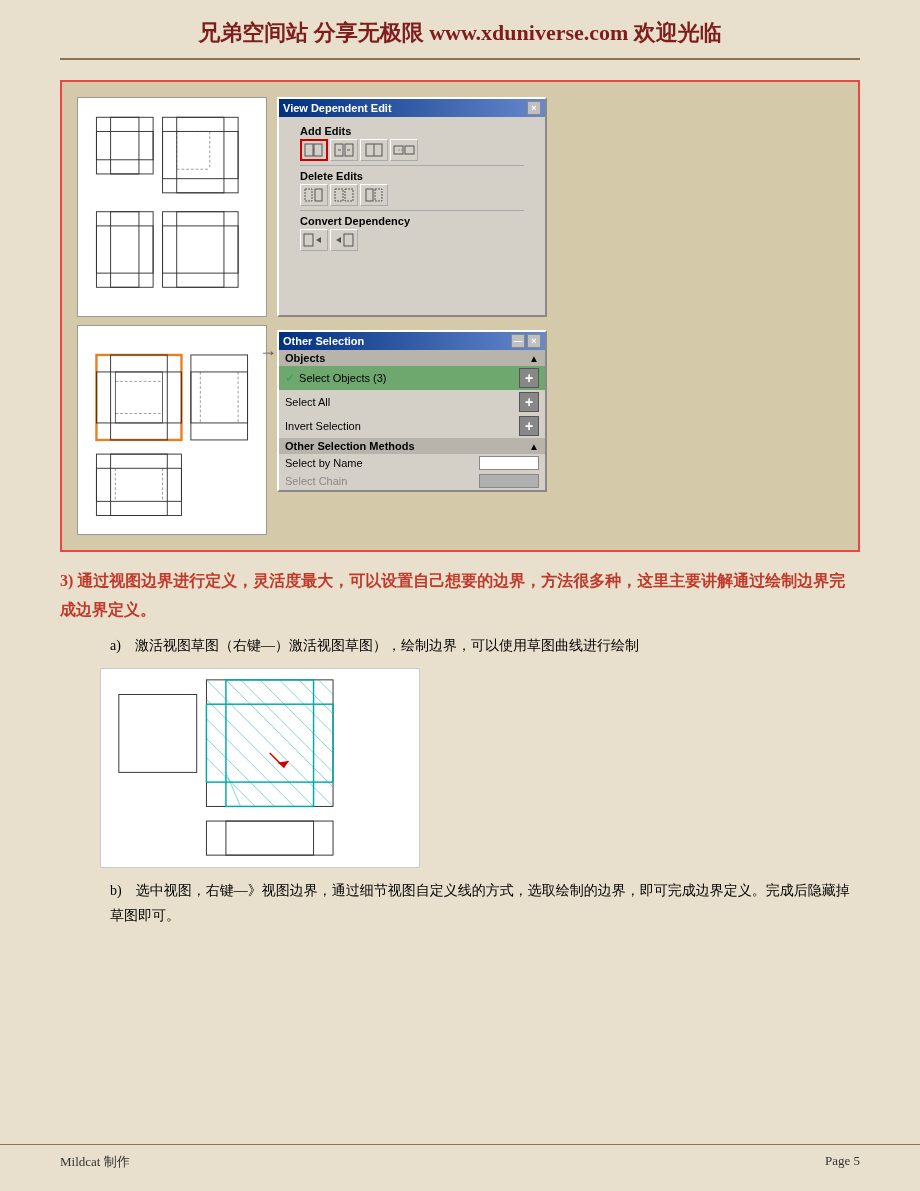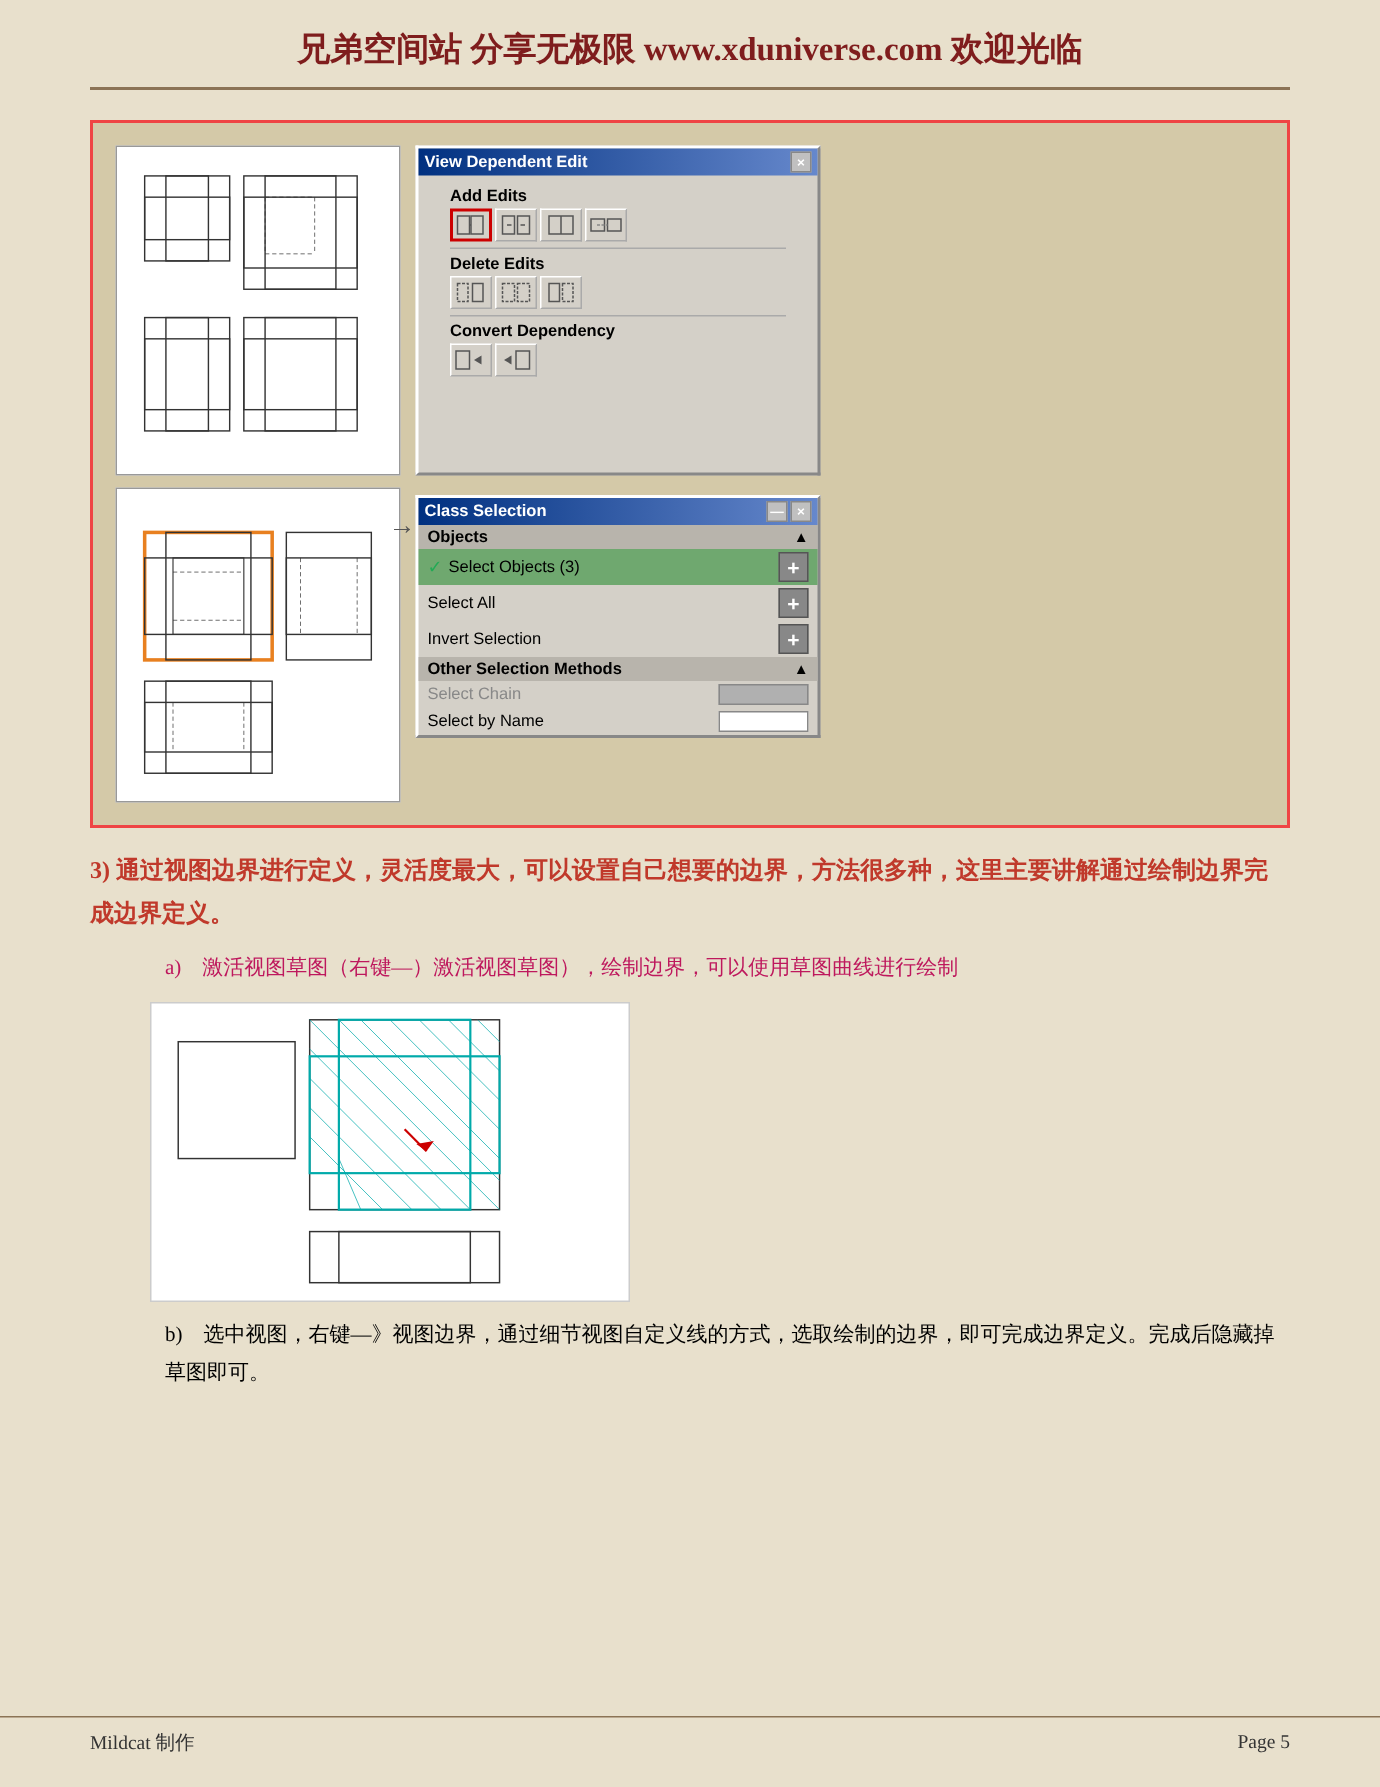--- a/index.html
+++ b/index.html
@@ -286,21 +286,21 @@
       font-size: 16px;
       font-weight: bold;
       color: #c0392b;
       margin-bottom: 8px;
     }
 
     .sub-item {
       margin-left: 50px;
       margin-top: 8px;
       font-size: 14px;
-      color: #be185d;
+      color: #000000;
       font-weight: normal;
       line-height: 1.8;
     }
 
     
     .drawing-area {
       background: #fff;
       border: 1px solid #ccc;
       margin: 10px 0 10px 40px;
       width: 320px;
@@ -486,21 +486,21 @@
           <line x1="80" y1="140" x2="80" y2="175" stroke="#333" stroke-width="0.5" stroke-dasharray="3,2"></line>
         </svg>
       </div>
 
       <div style="position:relative;">
 
         <div style="position:absolute; left:-18px; top:15px; font-size:18px; color:#555;">→</div>
 
         <div class="cs-dialog">
           <div class="cs-titlebar">
-            <span>Class Selection</span>
+            <span>Other Selection</span>
             <div class="cs-title-btns">
               <div class="cs-title-btn">—</div>
               <div class="cs-title-btn">×</div>
             </div>
           </div>
 
           <div class="cs-section-header">
             <span>Objects</span>
             <span style="font-size:10px;">▲</span>
           </div>
@@ -522,27 +522,27 @@
             <span>Invert Selection</span>
             <div class="cs-plus-btn">+</div>
           </div>
 
           <div class="cs-section-header">
             <span>Other Selection Methods</span>
             <span style="font-size:10px;">▲</span>
           </div>
 
           <div class="cs-input-row">
+            <span>Select by Name</span>
+            <div class="cs-text-input"></div>
+          </div>
+
+          <div class="cs-input-row">
             <span style="color:#888;">Select Chain</span>
             <div class="cs-gray-input"></div>
-          </div>
-
-          <div class="cs-input-row">
-            <span>Select by Name</span>
-            <div class="cs-text-input"></div>
           </div>
         </div>
       </div>
     </div>
   </div>
 
   <div class="text-section">
     <div class="text-step">
       <span>3) </span><span>通过视图边界进行定义，灵活度最大，可以设置自己想要的边界，方法很多种，这里主要讲解通过绘制边界完成边界定义。</span>
     </div>

